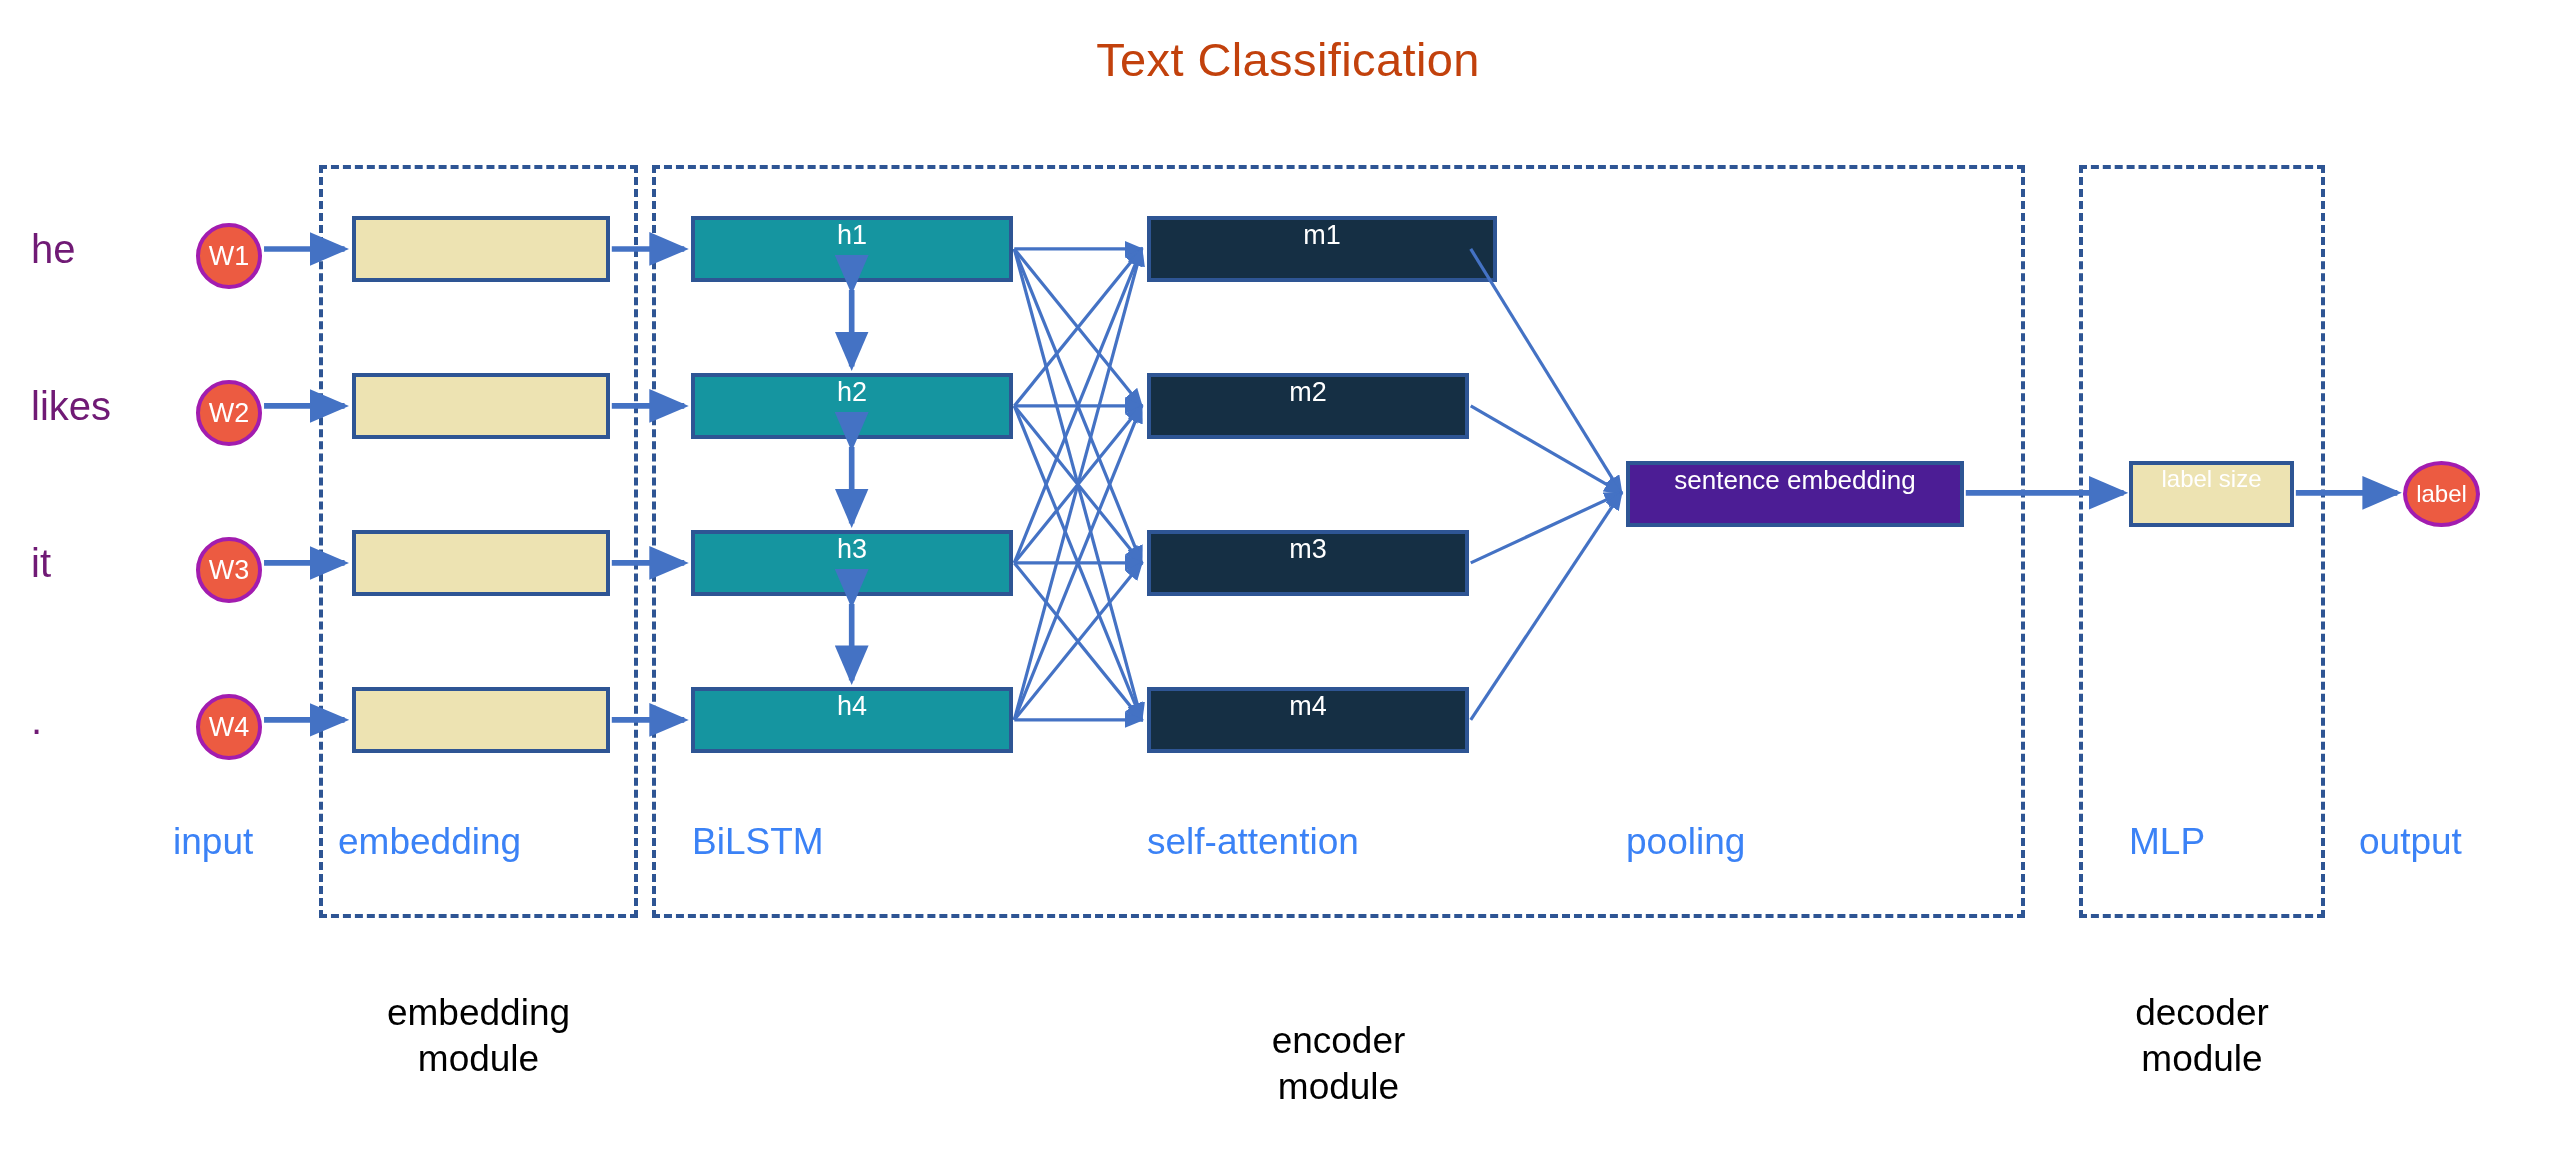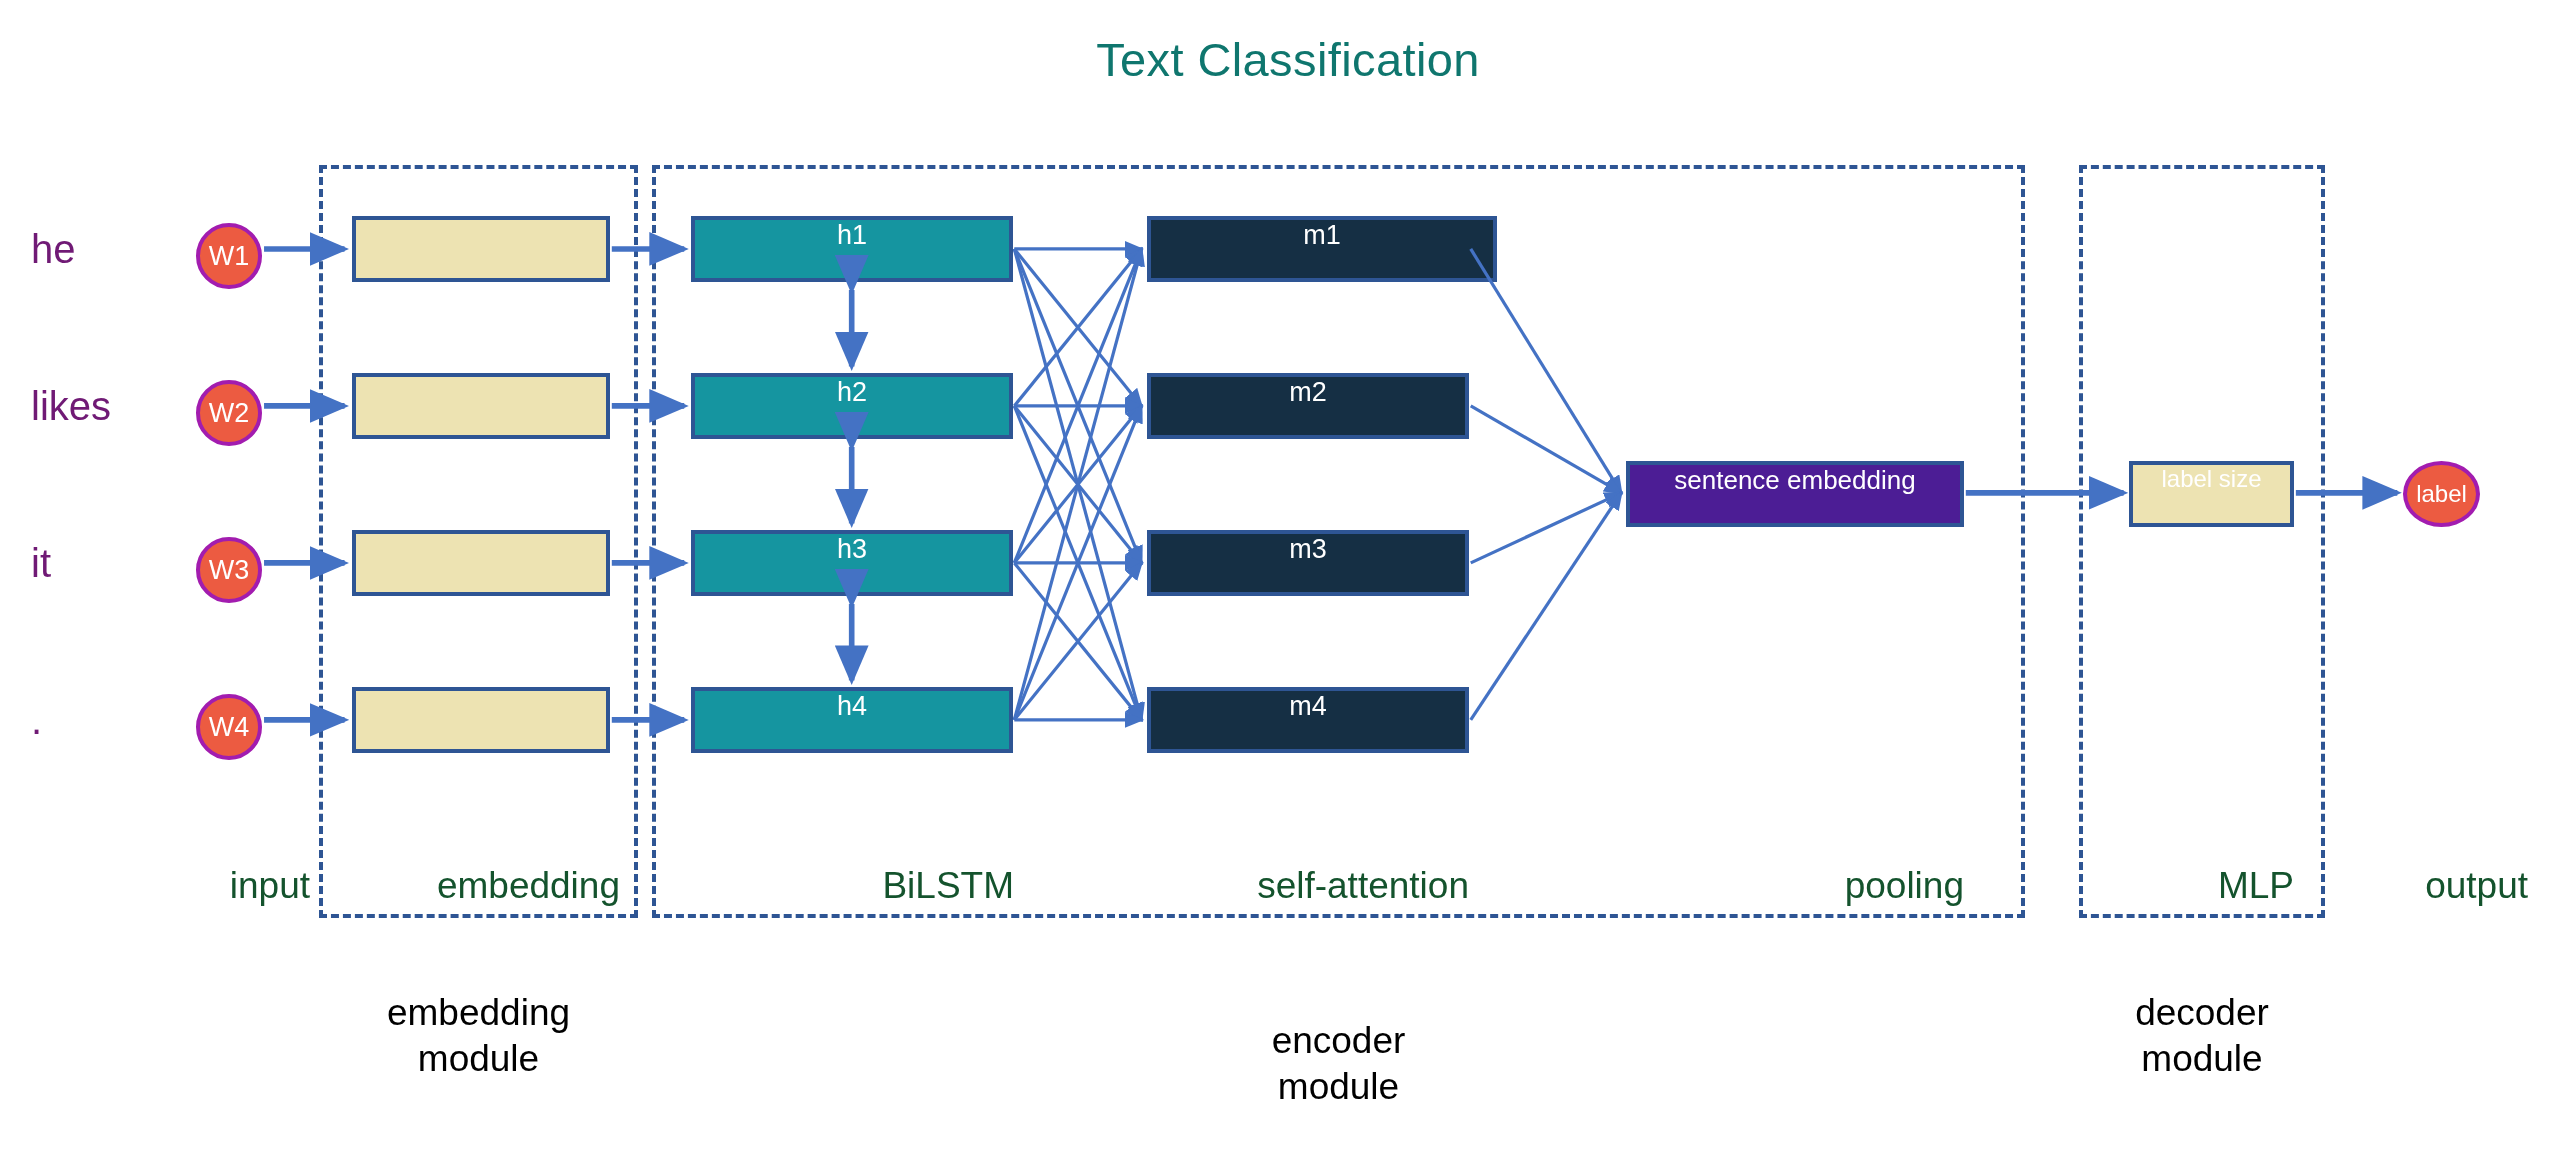--- a/index.html
+++ b/index.html
@@ -16,21 +16,21 @@
     overflow: hidden;
   }
   .abs { position: absolute; }
 
   
   #title {
     left: 0; top: 32px;
     width: 2576px;
     text-align: center;
     font-size: 47px;
-    color: #0f766e;
+    color: #c2410c;
     letter-spacing: 0.4px;
   }
 
   
   .dashed-box {
     border: 4px dashed #2E5594;
     box-sizing: border-box;
     background: transparent;
   }
 
@@ -66,24 +66,23 @@
   }
   .box-embed   { background: #EDE3B2; }
   .box-lstm    { background: #1595A0; }
   .box-attn    { background: #152F44; }
   .box-sent    { background: #4c1d95; }
   .box-mlp     { background: #EDE3B2; }
 
   
   .stage-label {
     font-size: 37px;
-    color: #14532d;
-    text-align: right;
+    color: #3b82f6;
+    text-align: left;
     white-space: nowrap;
-    margin-top: 44px;
   }
   .module-label {
     font-size: 37px;
     color: #000000;
     text-align: center;
     line-height: 1.25;
     white-space: nowrap;
   }
 
   svg.overlay {

